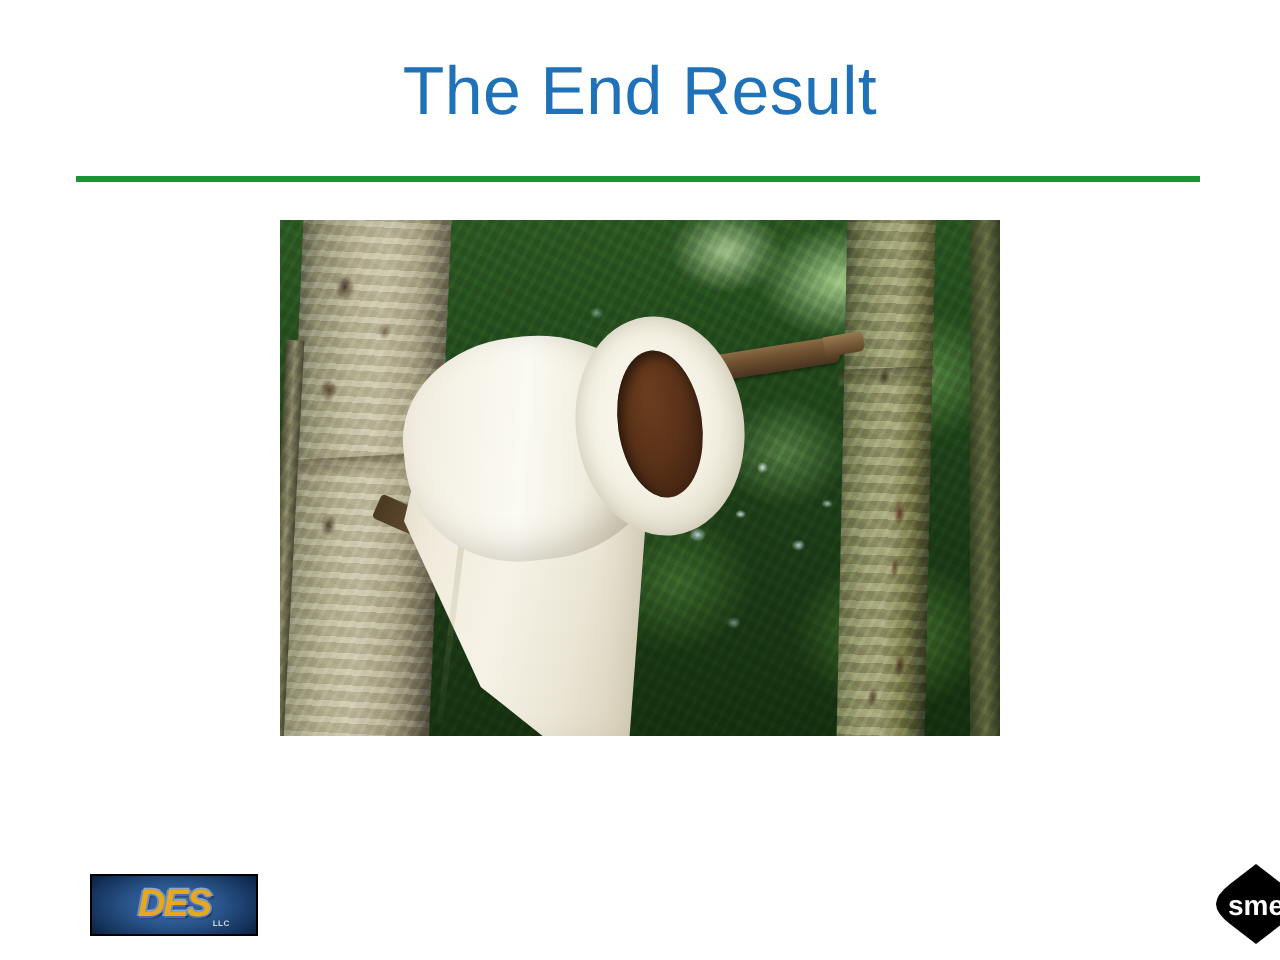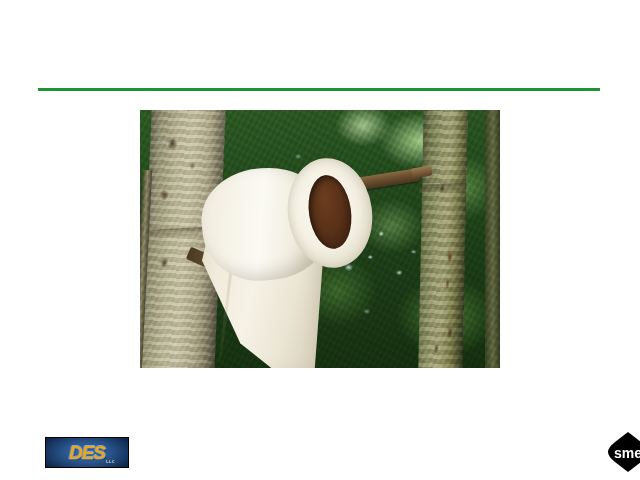--- a/index.html
+++ b/index.html
@@ -341,20 +341,21 @@
     height: 42px;
     margin-left: 39px;
   }
   #sme-logo svg { display: block; }
 </style>
 </head>
 <body>
 
 <div id="slide">
 
+  <div id="slide-title">The End Result</div>
 
   <div id="title-rule"></div>
 
   <div id="photo">
     <div class="forest-base"></div>
     <div class="sky-glints"></div>
     <div class="trunk-left"></div>
     <div class="trunk-left-ring"></div>
     <div class="sapling"></div>
     <div class="trunk-right"></div>

